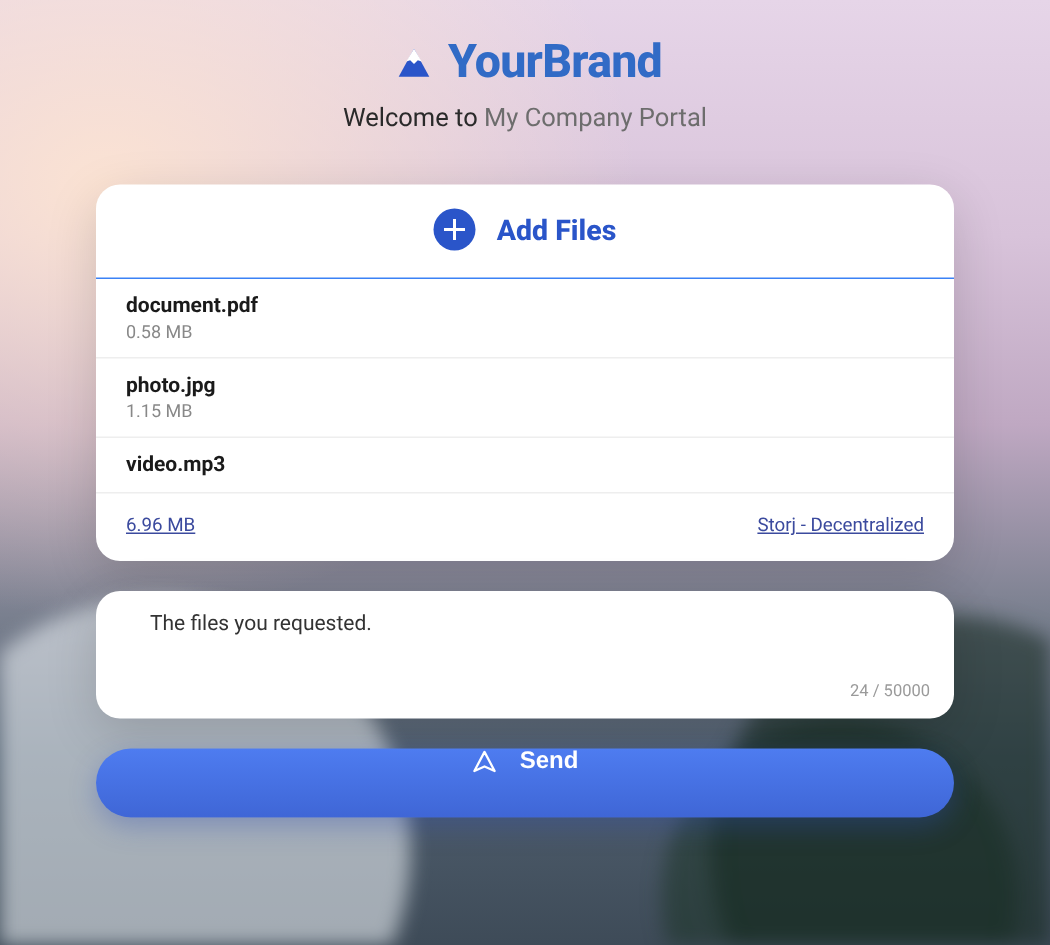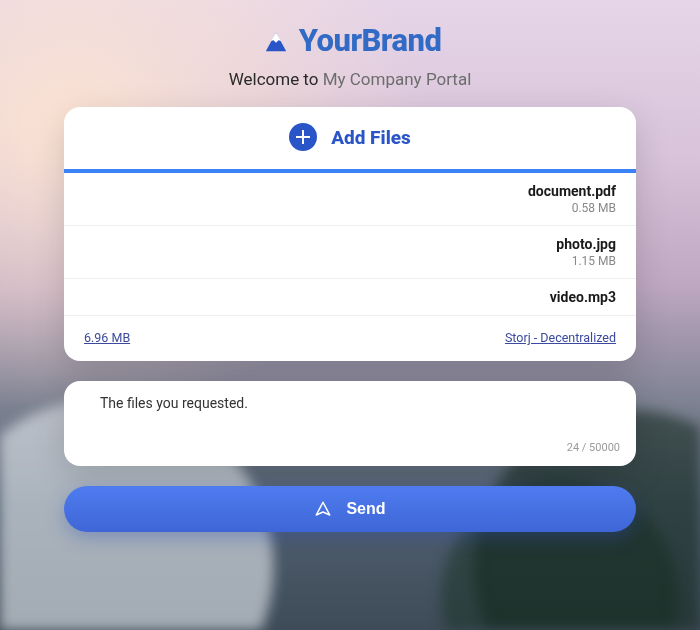--- a/index.html
+++ b/index.html
@@ -26,41 +26,41 @@
     .brand { display: flex; align-items: center; gap: 6px; }
     .brand svg { width: 34px; height: 28px; }
     .brand-name { font-size: 31px; font-weight: 800; color: #316bc6; letter-spacing: -0.5px; }
     .welcome { margin-top: 10px; font-size: 17px; color: #2a2a2a; }
     .welcome .gray { color: #6d6d6d; }
     .card {
       width: 572px; background: #fff; border-radius: 16px;
       box-shadow: 0 10px 34px rgba(0,0,0,0.15);
       padding: 0;
     }
-    .card.files { margin-top: 18px; padding-bottom: 16px; }
+    .card.files { margin-top: 34px; padding-bottom: 16px; }
     .add-row { display: flex; align-items: center; justify-content: center; gap: 14px; padding: 16px 0 18px; cursor: pointer; }
     .add-row .plus {
       width: 28px; height: 28px; border-radius: 50%; background: #2a55c9; display: flex; align-items: center; justify-content: center; color: #fff;
     }
     .add-row .plus svg { width: 16px; height: 16px; }
     .add-row .label { font-size: 19px; font-weight: 800; color: #2a55c9; }
-    .file-list { border-top: 4px solid #3b82f6; text-align: right; }
+    .file-list { border-top: 1px solid #3b82f6; }
     .file-item { padding: 10px 20px; border-bottom: 1px solid #eee; }
     .file-name { font-size: 14px; font-weight: 700; color: #1a1a1a; }
     .file-size { font-size: 12px; color: #888; margin-top: 2px; }
     .meta-row { display: flex; justify-content: space-between; padding: 14px 20px 0; font-size: 12.5px; text-align: right; }
     .meta-row a { color: #3b4a9e; text-decoration: underline; }
     .card.message { margin-top: 20px; padding: 0; }
     .msg-text { padding: 14px 36px 4px; font-size: 14px; color: #333; min-height: 60px; }
     .counter { text-align: right; font-size: 11px; color: #9a9a9a; padding: 0 16px 12px; }
     .send-btn {
       margin-top: 20px; width: 572px; height: 46px; border: none; border-radius: 24px;
       background: linear-gradient(to bottom, #4e7cf0, #3f66d6);
       color: #fff; font-size: 16px; font-weight: 700; cursor: pointer;
-      display: flex; align-items: center; justify-content: center; gap: 14px;
+      display: flex; align-items: flex-start; justify-content: center; gap: 14px;
       box-shadow: 0 6px 18px rgba(50,80,180,0.35);
     }
     .send-btn svg { width: 18px; height: 18px; }
   </style>
 </head>
 <body>
 
 <div class="wrap">
 
   <div class="brand">

